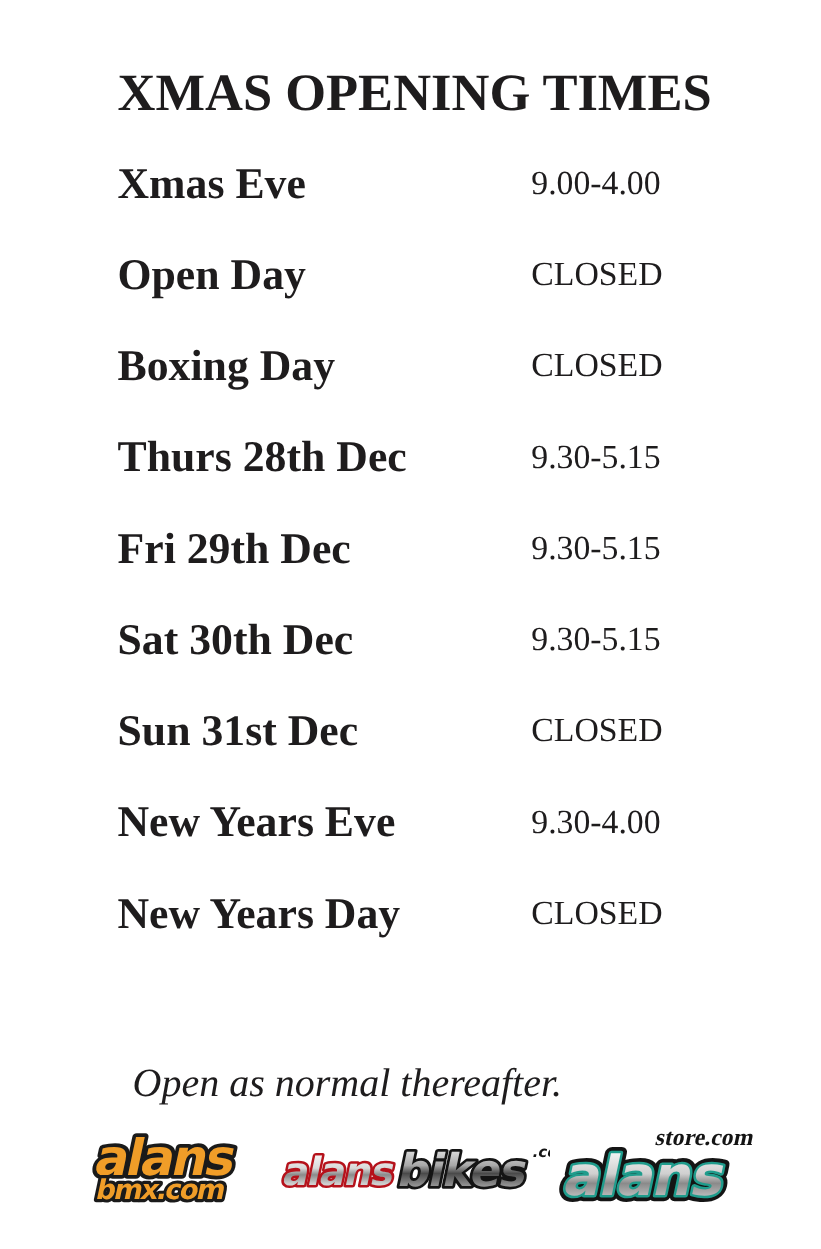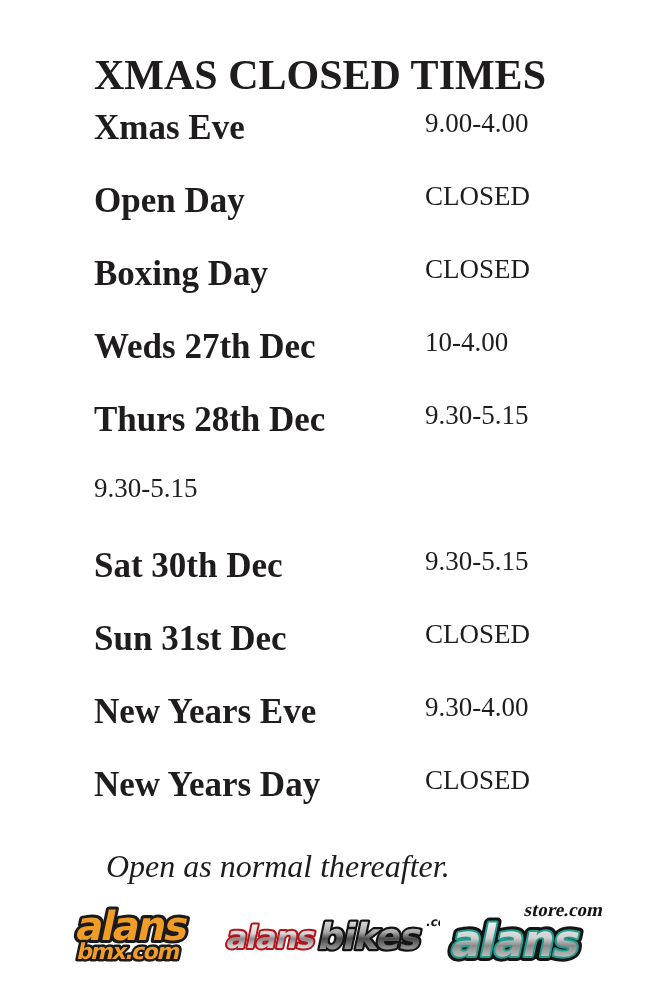--- a/index.html
+++ b/index.html
@@ -10,63 +10,60 @@
     color:#1e1c1d;
     font-family:"Liberation Serif", serif;
     overflow:hidden;
   }
   .title {
     position:absolute; left:94px; top:54px; margin:0;
     font-size:42px; line-height:1; font-weight:700;
     letter-spacing:0px; white-space:nowrap;
   }
   .rows { position:absolute; left:94px; top:110px; width:525px; }
-  .row  { display:flex; align-items:flex-start; height:73px; }
+  .row  { display:flex; align-items:center; height:73px; }
   .row .label { width:331px; font-weight:700; font-size:35px; line-height:1; white-space:nowrap; }
   .row .value { font-size:27px; line-height:1; white-space:nowrap; }
   .footnote {
     position:absolute; left:106px; top:847px; margin:0;
     font-style:italic; font-size:32px; line-height:1.2; white-space:nowrap;
   }
   .logo { position:absolute; }
   .logo-bmx   { left:70px;  top:902px; }
   .logo-bikes { left:222px; top:914px; }
   .logo-store { left:444px; top:896px; }
   svg text { font-family:"DejaVu Sans", sans-serif; }
   svg text.serif { font-family:"Liberation Serif", serif; }
 </style>
 </head>
 <body>
 
 <div class="sheet">
 
-  <h1 class="title">XMAS CLOSED TIMES</h1>
+  <h1 class="title">XMAS OPENING TIMES</h1>
 
   <div class="rows">
     <div class="row">
       <span class="label">Xmas Eve</span>
       <span class="value">9.00-4.00</span>
     </div>
     <div class="row">
       <span class="label">Open Day</span>
       <span class="value">CLOSED</span>
     </div>
     <div class="row">
       <span class="label">Boxing Day</span>
       <span class="value">CLOSED</span>
     </div>
     <div class="row">
-      <span class="label">Weds 27th Dec</span>
-      <span class="value">10-4.00</span>
-    </div>
-    <div class="row">
       <span class="label">Thurs 28th Dec</span>
       <span class="value">9.30-5.15</span>
     </div>
     <div class="row">
+      <span class="label">Fri 29th Dec</span>
       <span class="value">9.30-5.15</span>
     </div>
     <div class="row">
       <span class="label">Sat 30th Dec</span>
       <span class="value">9.30-5.15</span>
     </div>
     <div class="row">
       <span class="label">Sun 31st Dec</span>
       <span class="value">CLOSED</span>
     </div>

